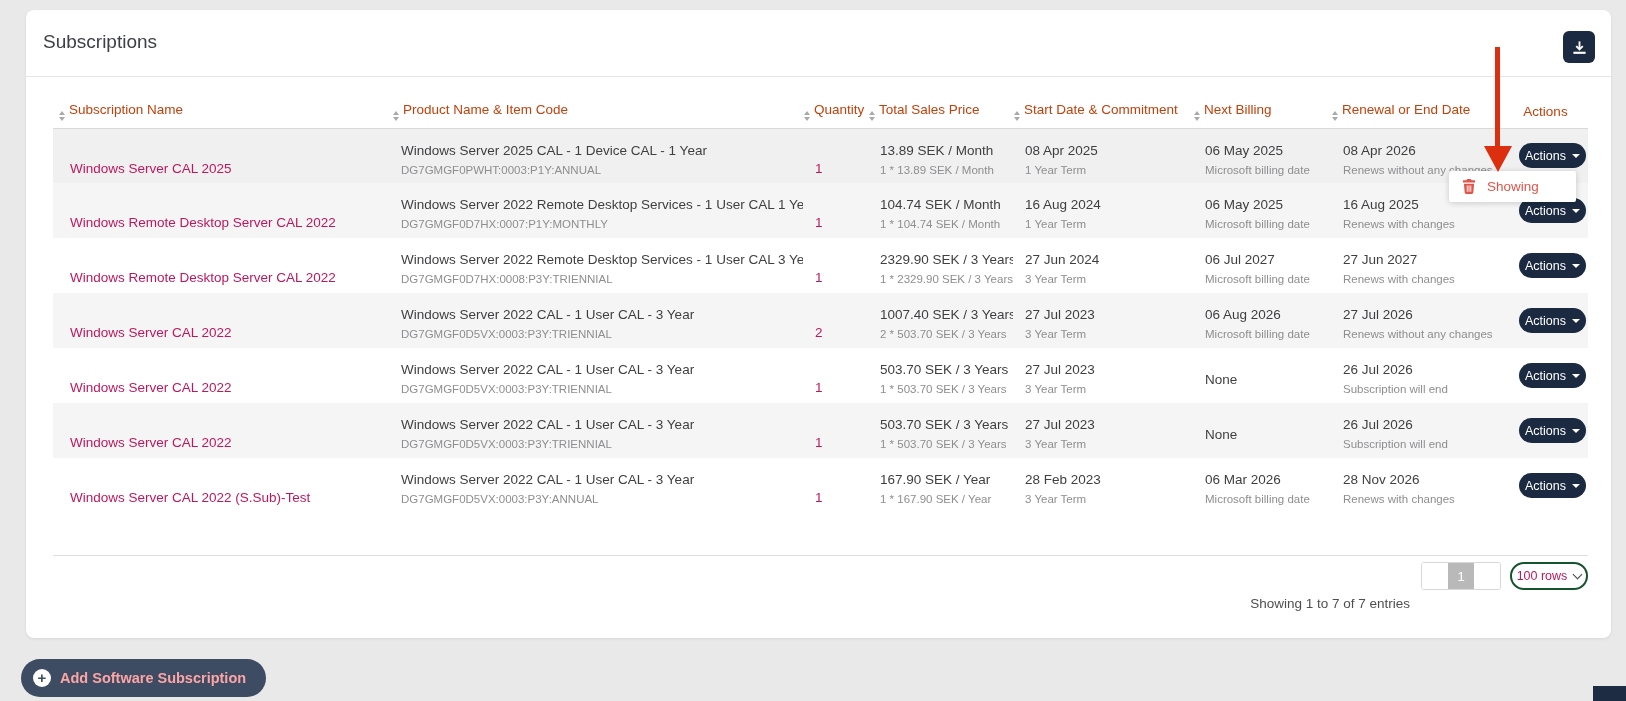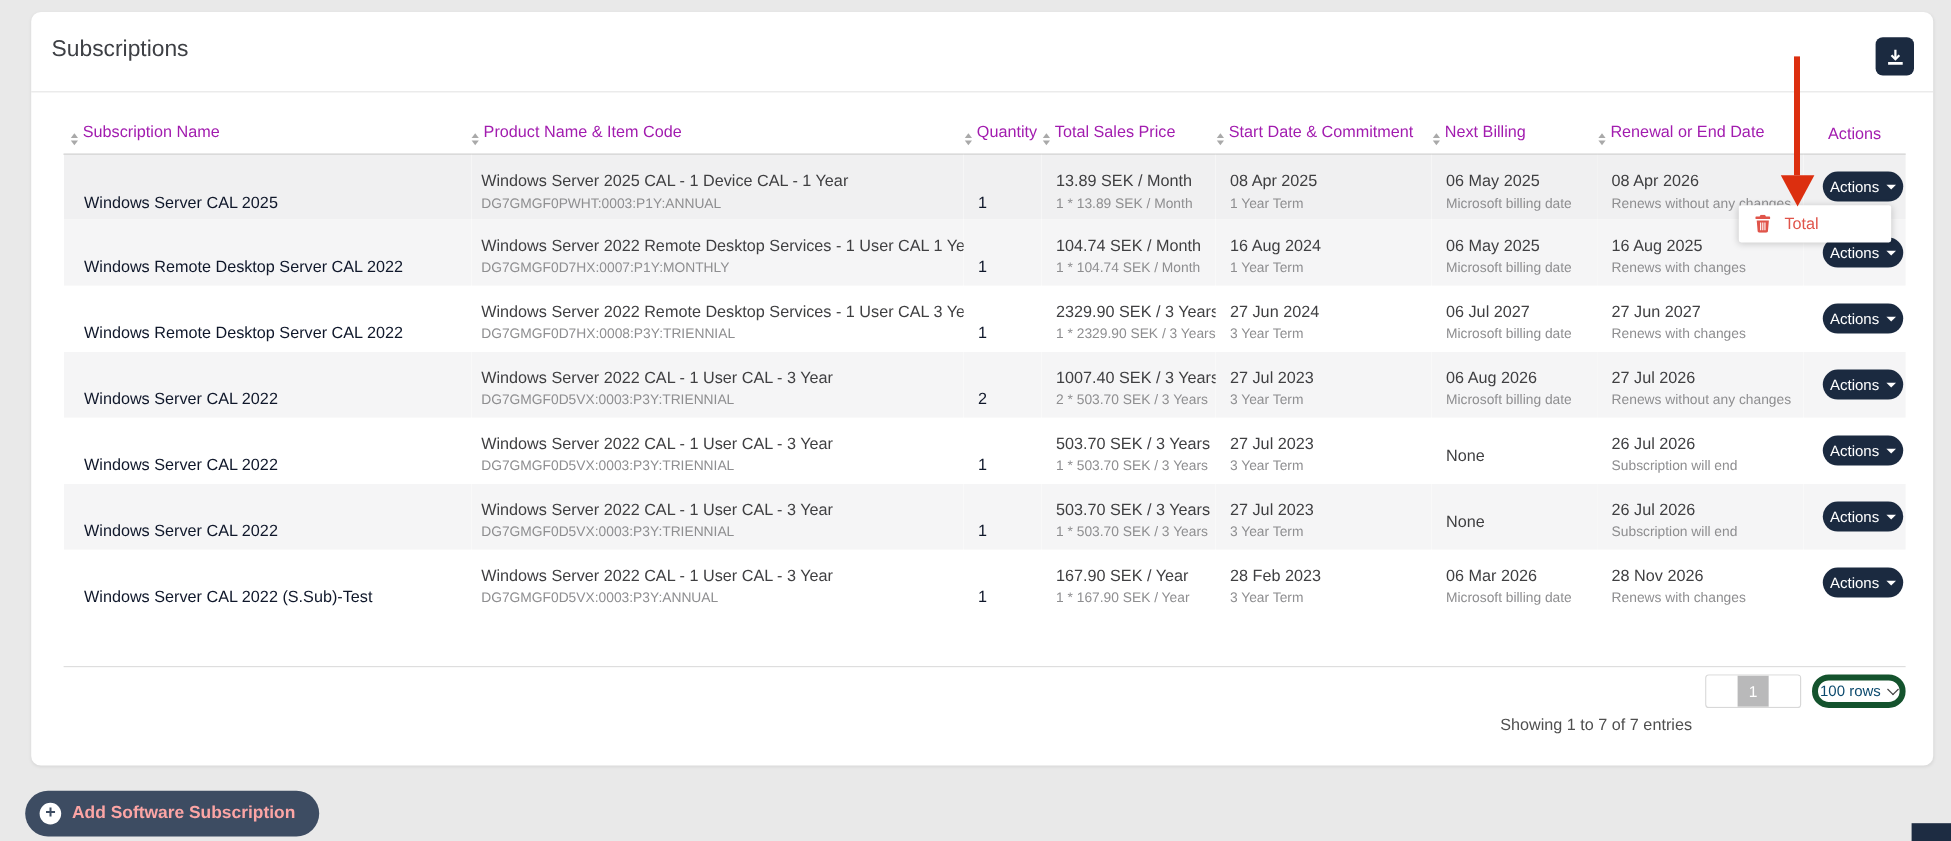--- a/index.html
+++ b/index.html
@@ -10,33 +10,33 @@
           background:#fff; border-radius:8px; box-shadow:0 1px 3px rgba(0,0,0,.08);margin-left:13px; }
   .card-title { position:absolute; left:17px; top:21px; font-size:19px; color:#3e4045; }
   .dl-btn { position:absolute; right:16px; top:21px; width:32px; height:32px; border:none;
             background:var(--navy,#1b2a40); border-radius:6px; cursor:pointer;
             display:flex; align-items:center; justify-content:center; }
   .head-line { position:absolute; left:0; right:0; top:66px; border-top:1px solid #e6e6e6; }
 
   .tbl-wrap { position:absolute; left:27px; top:86px; width:1535px; }
   table { width:100%; border-collapse:collapse; table-layout:fixed; }
   th { height:32px; border-bottom:1px solid #d9d9d9; font-weight:400; font-size:13.5px;
-       color:#a21caf; text-align:left; white-space:nowrap; }
+       color:#c2410c; text-align:left; white-space:nowrap; }
   th.c0{padding-left:6px} th.c1{padding-left:0} th.c2{padding-left:1px}
   th.c3,th.c4,th.c5,th.c6{padding-left:1px}
   th.c7{text-align:center; padding-left:0}
   td { vertical-align:top; padding-top:12px; font-size:13.5px; color:#3f3f41; white-space:nowrap; overflow:hidden; }
   td.c0{padding-left:17px} td.c1{padding-left:8px} td.c2{padding-left:12px}
   td.c3,td.c4,td.c5,td.c6{padding-left:12px}
   tr.row { height:55px; }
   tr.stripe { background:var(--stripe,#f5f5f6); }
   tr.hover-row { background:var(--hover,#f0f0f1); }
   .l1 { line-height:20px; }
   .l2 { line-height:17px; margin-top:1px; font-size:11.5px; color:#8e8e90; }
-  .td-name span, .td-qty span { display:inline-block; margin-top:18px; line-height:20px; color:#0f172a;text-align:right; }
+  .td-name span, .td-qty span { display:inline-block; margin-top:18px; line-height:20px; color:#be185d;text-align:right; }
   td.nb-single .l1 { margin-top:10px; }
 
   .sort { display:inline-flex; flex-direction:column; gap:2px; margin-right:4px; vertical-align:-1px; }
   .sort i { display:block; width:0; height:0; border-left:3.5px solid transparent; border-right:3.5px solid transparent; }
   .sort .up { border-bottom:4px solid #a9a9a9; }
   .sort .dn { border-top:4px solid #a9a9a9; }
 
   td.c7 { text-align:right; vertical-align:middle; padding:0 2px 0 0; }
   .actions-btn { width:67px; height:25px; border:none; border-radius:13px; cursor:pointer;
                  background:var(--navy,#1b2a40); color:#fff; font-size:12.5px;
@@ -44,22 +44,22 @@
   .caret { display:inline-block; width:0; height:0; margin-left:6px;
            border-left:4px solid transparent; border-right:4px solid transparent; border-top:4px solid #fff; }
 
   .foot-line { position:absolute; left:27px; width:1535px; top:545px; border-top:1px solid #dedede; }
   .showing { position:absolute; right:201px; top:584px; font-size:13.5px; color:#4f4f4f; line-height:20px; }
   .pager { position:absolute; left:1395px; top:552px; width:80px; height:28px;
            border:1px solid #d8d8d8; border-radius:3px; background:#fff; display:flex; overflow:hidden; }
   .pg { flex:1; border:none; background:#fff; cursor:pointer; font-family:inherit; }
   .pg.cur { background:#b9b9ba; color:#fff; font-size:13px; }
   .rows-select { position:absolute; left:1484px; top:552px; width:78px; height:28px; cursor:pointer;
-                 border:5px solid #14532d; border-radius:14px; background:#fff;
-                 display:flex; align-items:center; justify-content:center; gap:7px; font-size:12.5px; color:#0c4a6e; }
+                 border:2px solid #14532d; border-radius:14px; background:#fff;
+                 display:flex; align-items:center; justify-content:center; gap:7px; font-size:12.5px; color:#be185d; }
   .chev { width:7px; height:7px; border-right:1.7px solid #444; border-bottom:1.7px solid #444;
           transform:rotate(45deg); margin-top:-4px; }
 
   .dropdown { position:absolute; left:1449px; top:171px; width:127px; height:31px; z-index:40;
               background:#fff; border-radius:2px; box-shadow:0 1px 6px rgba(0,0,0,.18); }
   .dd-item { display:flex; align-items:center; height:100%; padding-left:13px; gap:11px; cursor:pointer; }
   .dd-label { color:var(--cancel-red,#e0544a); font-size:13.5px; }
   .trash { display:flex; color:var(--cancel-red,#e0544a); }
 
   .arrow { position:absolute; z-index:50; }
@@ -399,21 +399,21 @@
 
 <div class="dropdown">
   <div class="dd-item">
     <span class="trash">
       <svg width="14" height="15" viewBox="0 0 14 16" fill="currentColor">
           <path d="M5.1 0h3.8l.9 1.4h3.1c.3 0 .6.3.6.6v1.2c0 .3-.3.6-.6.6H1.1c-.3 0-.6-.3-.6-.6V2c0-.3.3-.6.6-.6h3.1z"></path>
           <path d="M1.6 5h10.8l-.8 9.5c-.1.8-.8 1.5-1.6 1.5H4c-.8 0-1.5-.7-1.6-1.5zM5 7v6.5M7 7v6.5M9 7v6.5" stroke="#fff" stroke-width="0"></path>
           <path d="M4.6 6.8h1v6.9h-1zM6.5 6.8h1v6.9h-1zM8.4 6.8h1v6.9h-1z" fill="#fff"></path>
         </svg>
     </span>
-    <span class="dd-label">Total</span>
+    <span class="dd-label">Showing</span>
   </div>
 </div>
 
 <div class="arrow">
   <div class="arrow-line"></div>
   <div class="arrow-head"></div>
 </div>
 
 <button class="add-btn">
   <span class="plus">+</span>

